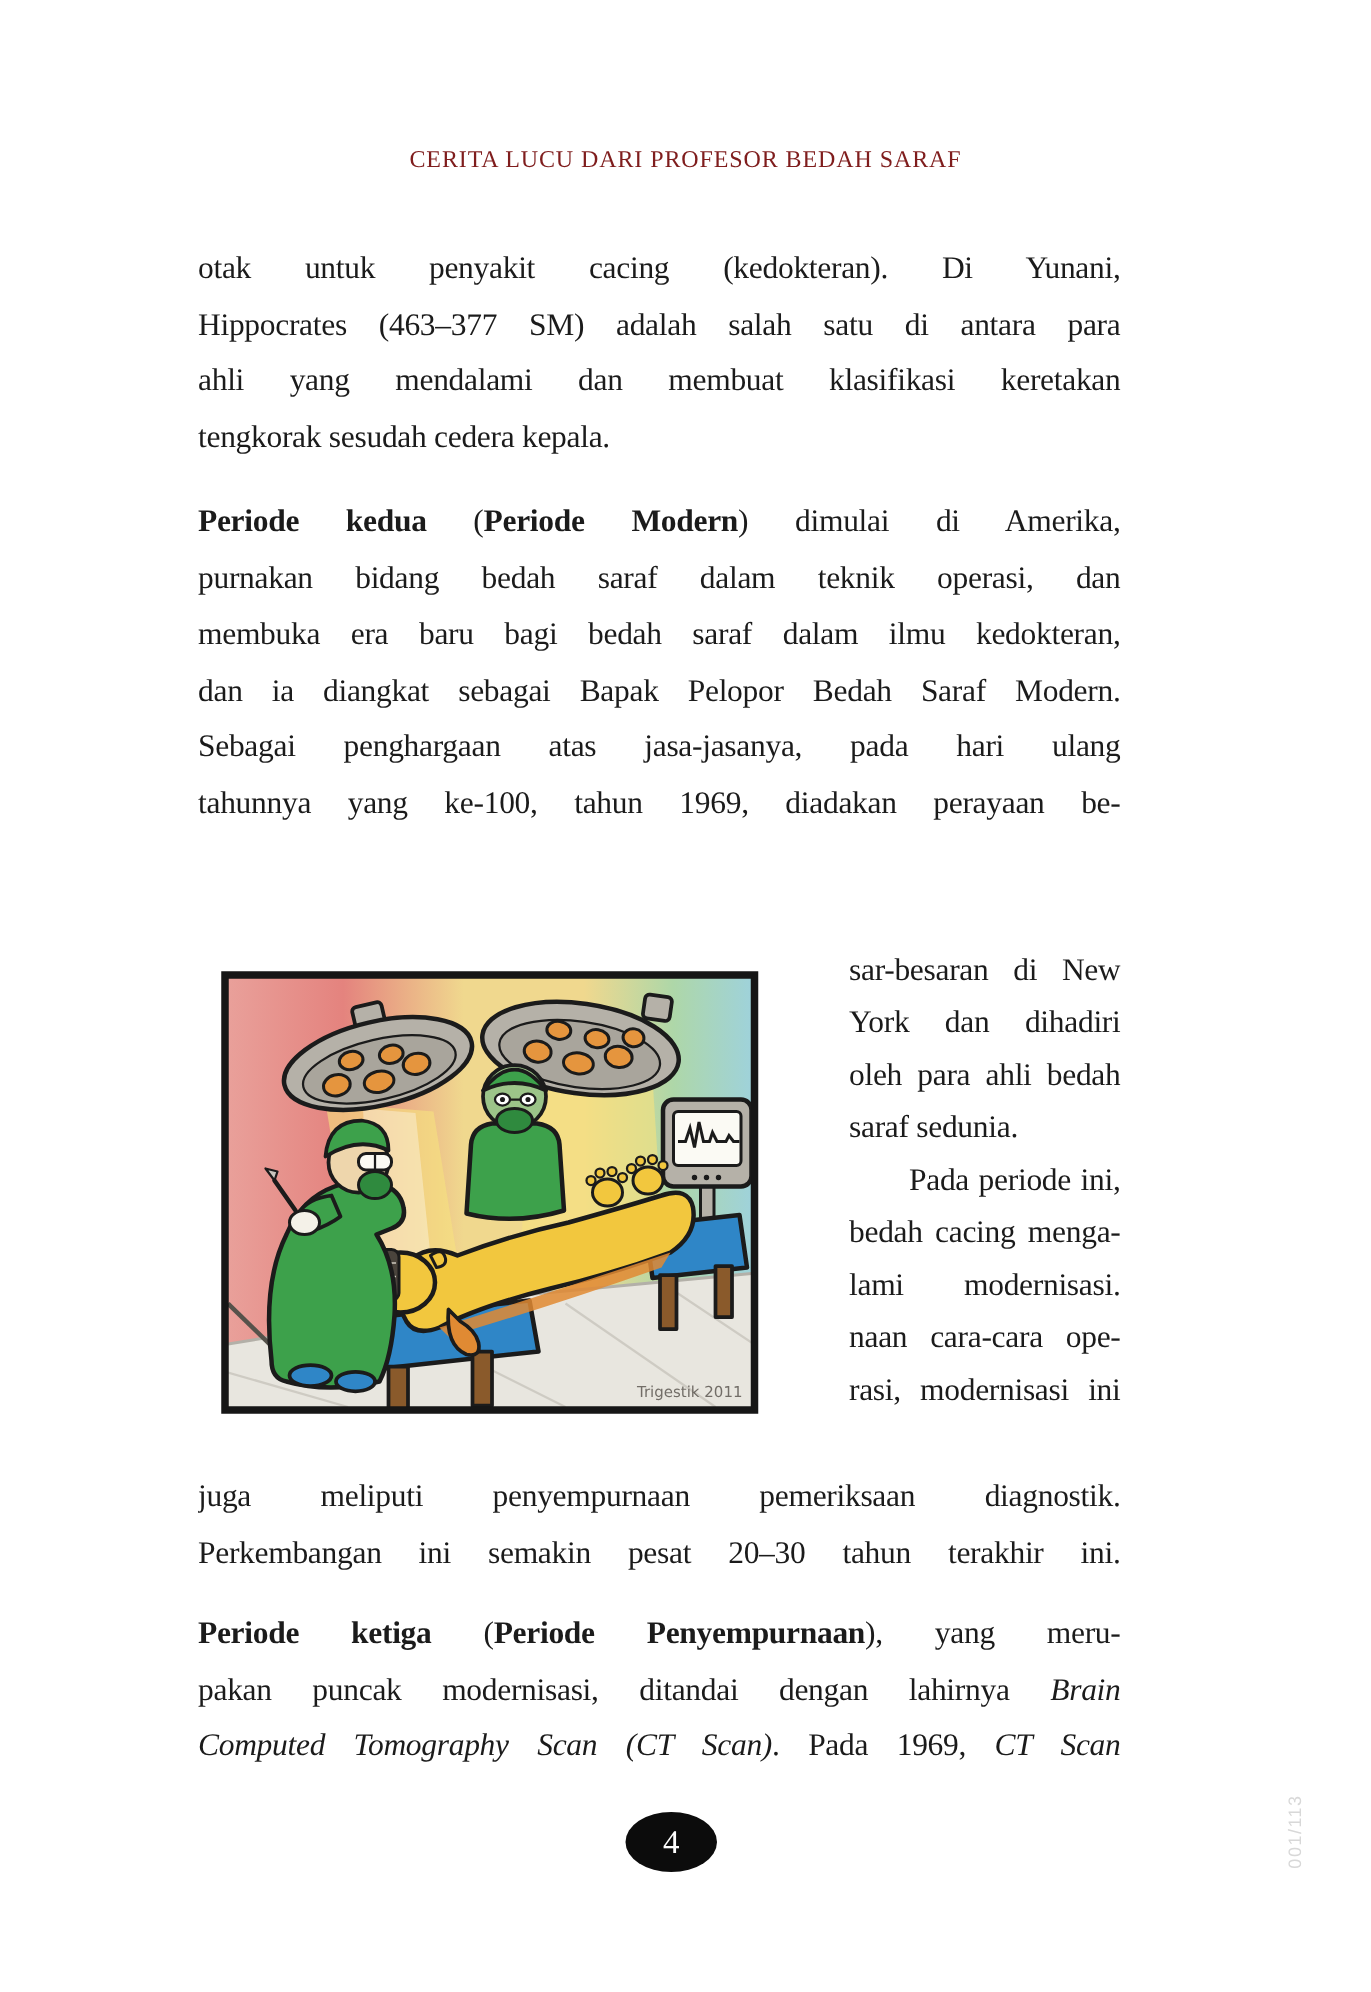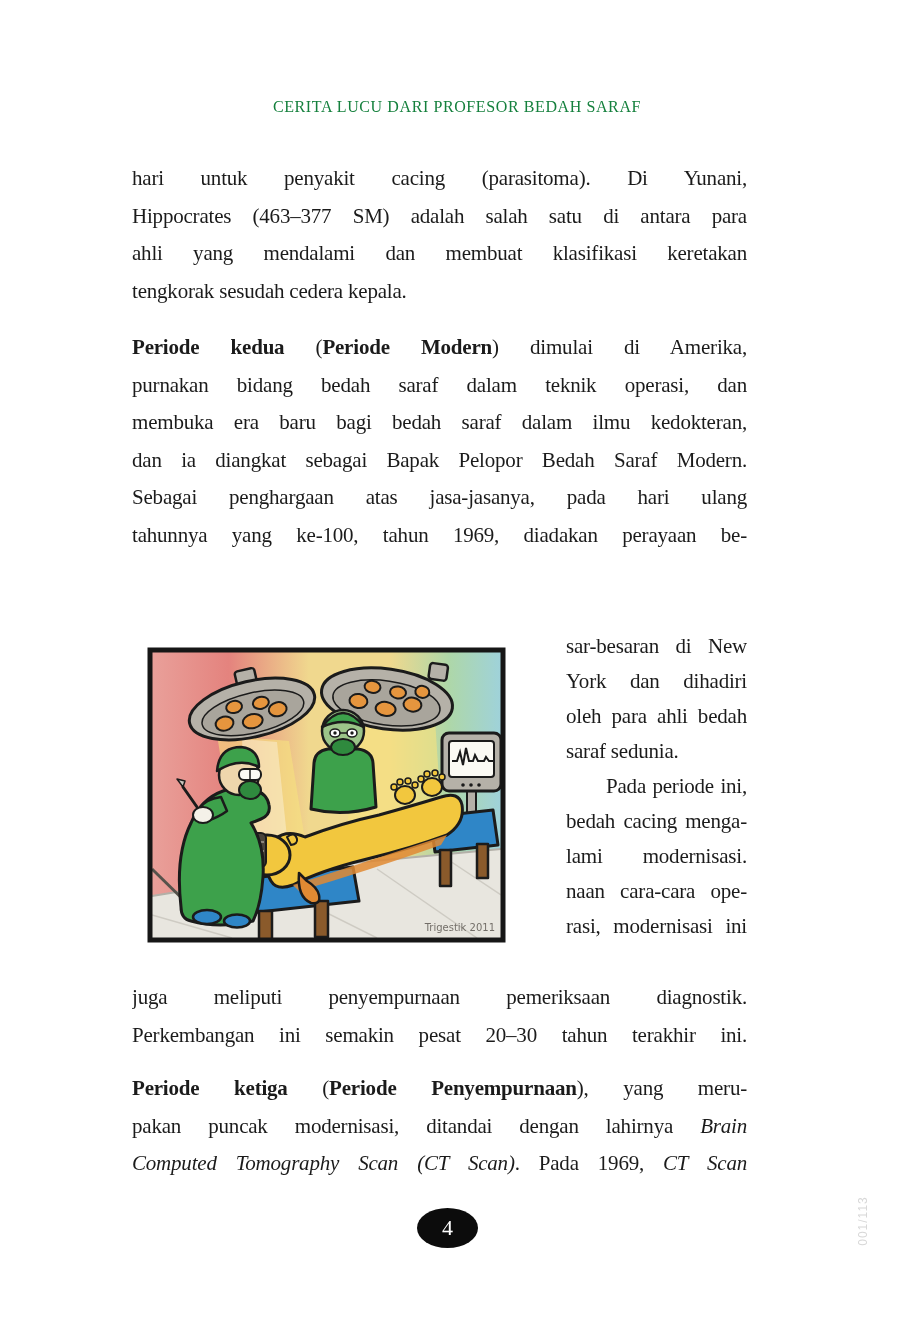--- a/index.html
+++ b/index.html
@@ -3,21 +3,21 @@
 <meta charset="utf-8">
 <style>
   html,body{margin:0;padding:0;background:#888;}
   .page{
     position:relative; width:914px; height:1328px; margin:0 auto;
     background:#ffffff; overflow:hidden;
     font-family:"Liberation Serif", serif; color:#1b1b1b;
   }
   .running-head{
     position:absolute; left:0; right:0; top:98px;
-    text-align:center; font-size:16px; letter-spacing:.6px; color:#15803d;
+    text-align:center; font-size:16px; letter-spacing:.6px; color:#7f1d1d;
   }
   .para{ position:absolute; left:132px; width:615px; font-size:21px; letter-spacing:-0.2px; }
   .para .line{ height:37.5px; line-height:37.5px; overflow:hidden; text-align:left; white-space:normal; }
   .para .line.just{ text-align:justify; text-align-last:justify; }
   .para .line.indent{ text-indent:40px; }
   #para1{ top:160px; }
   #para2{ top:329px; }
   #wrapcol{ left:537px; top:629px; width:210px; }
   #wrapcol .line{ height:35px; line-height:35px;margin-left:29px; }
   #para2cont{ top:979px; }
@@ -65,21 +65,21 @@
   .sig{ fill:#55504a; font-size:10px; font-family:"DejaVu Sans", sans-serif; opacity:.8; }
 </style>
 </head>
 <body>
 
 <div class="page">
 
   <div class="running-head">CERITA LUCU DARI PROFESOR BEDAH SARAF</div>
 
   <div class="para" id="para1">
-      <div class="line just"><span>hari untuk penyakit cacing (parasitoma). Di Yunani,</span></div>
+      <div class="line just"><span>otak untuk penyakit cacing (kedokteran). Di Yunani,</span></div>
       <div class="line just"><span>Hippocrates (463–377 SM) adalah salah satu di antara para</span></div>
       <div class="line just"><span>ahli yang mendalami dan membuat klasifikasi keretakan</span></div>
       <div class="line"><span>tengkorak sesudah cedera kepala.</span></div>
     </div>
   <div class="para" id="para2">
       <div class="line just"><span class="b">Periode kedua</span><span> (</span><span class="b">Periode Modern</span><span>) dimulai di Amerika,</span></div>
       <div class="line just"><span>purnakan bidang bedah saraf dalam teknik operasi, dan</span></div>
       <div class="line just"><span>membuka era baru bagi bedah saraf dalam ilmu kedokteran,</span></div>
       <div class="line just"><span>dan ia diangkat sebagai Bapak Pelopor Bedah Saraf Modern.</span></div>
       <div class="line just"><span>Sebagai penghargaan atas jasa-jasanya, pada hari ulang</span></div>

